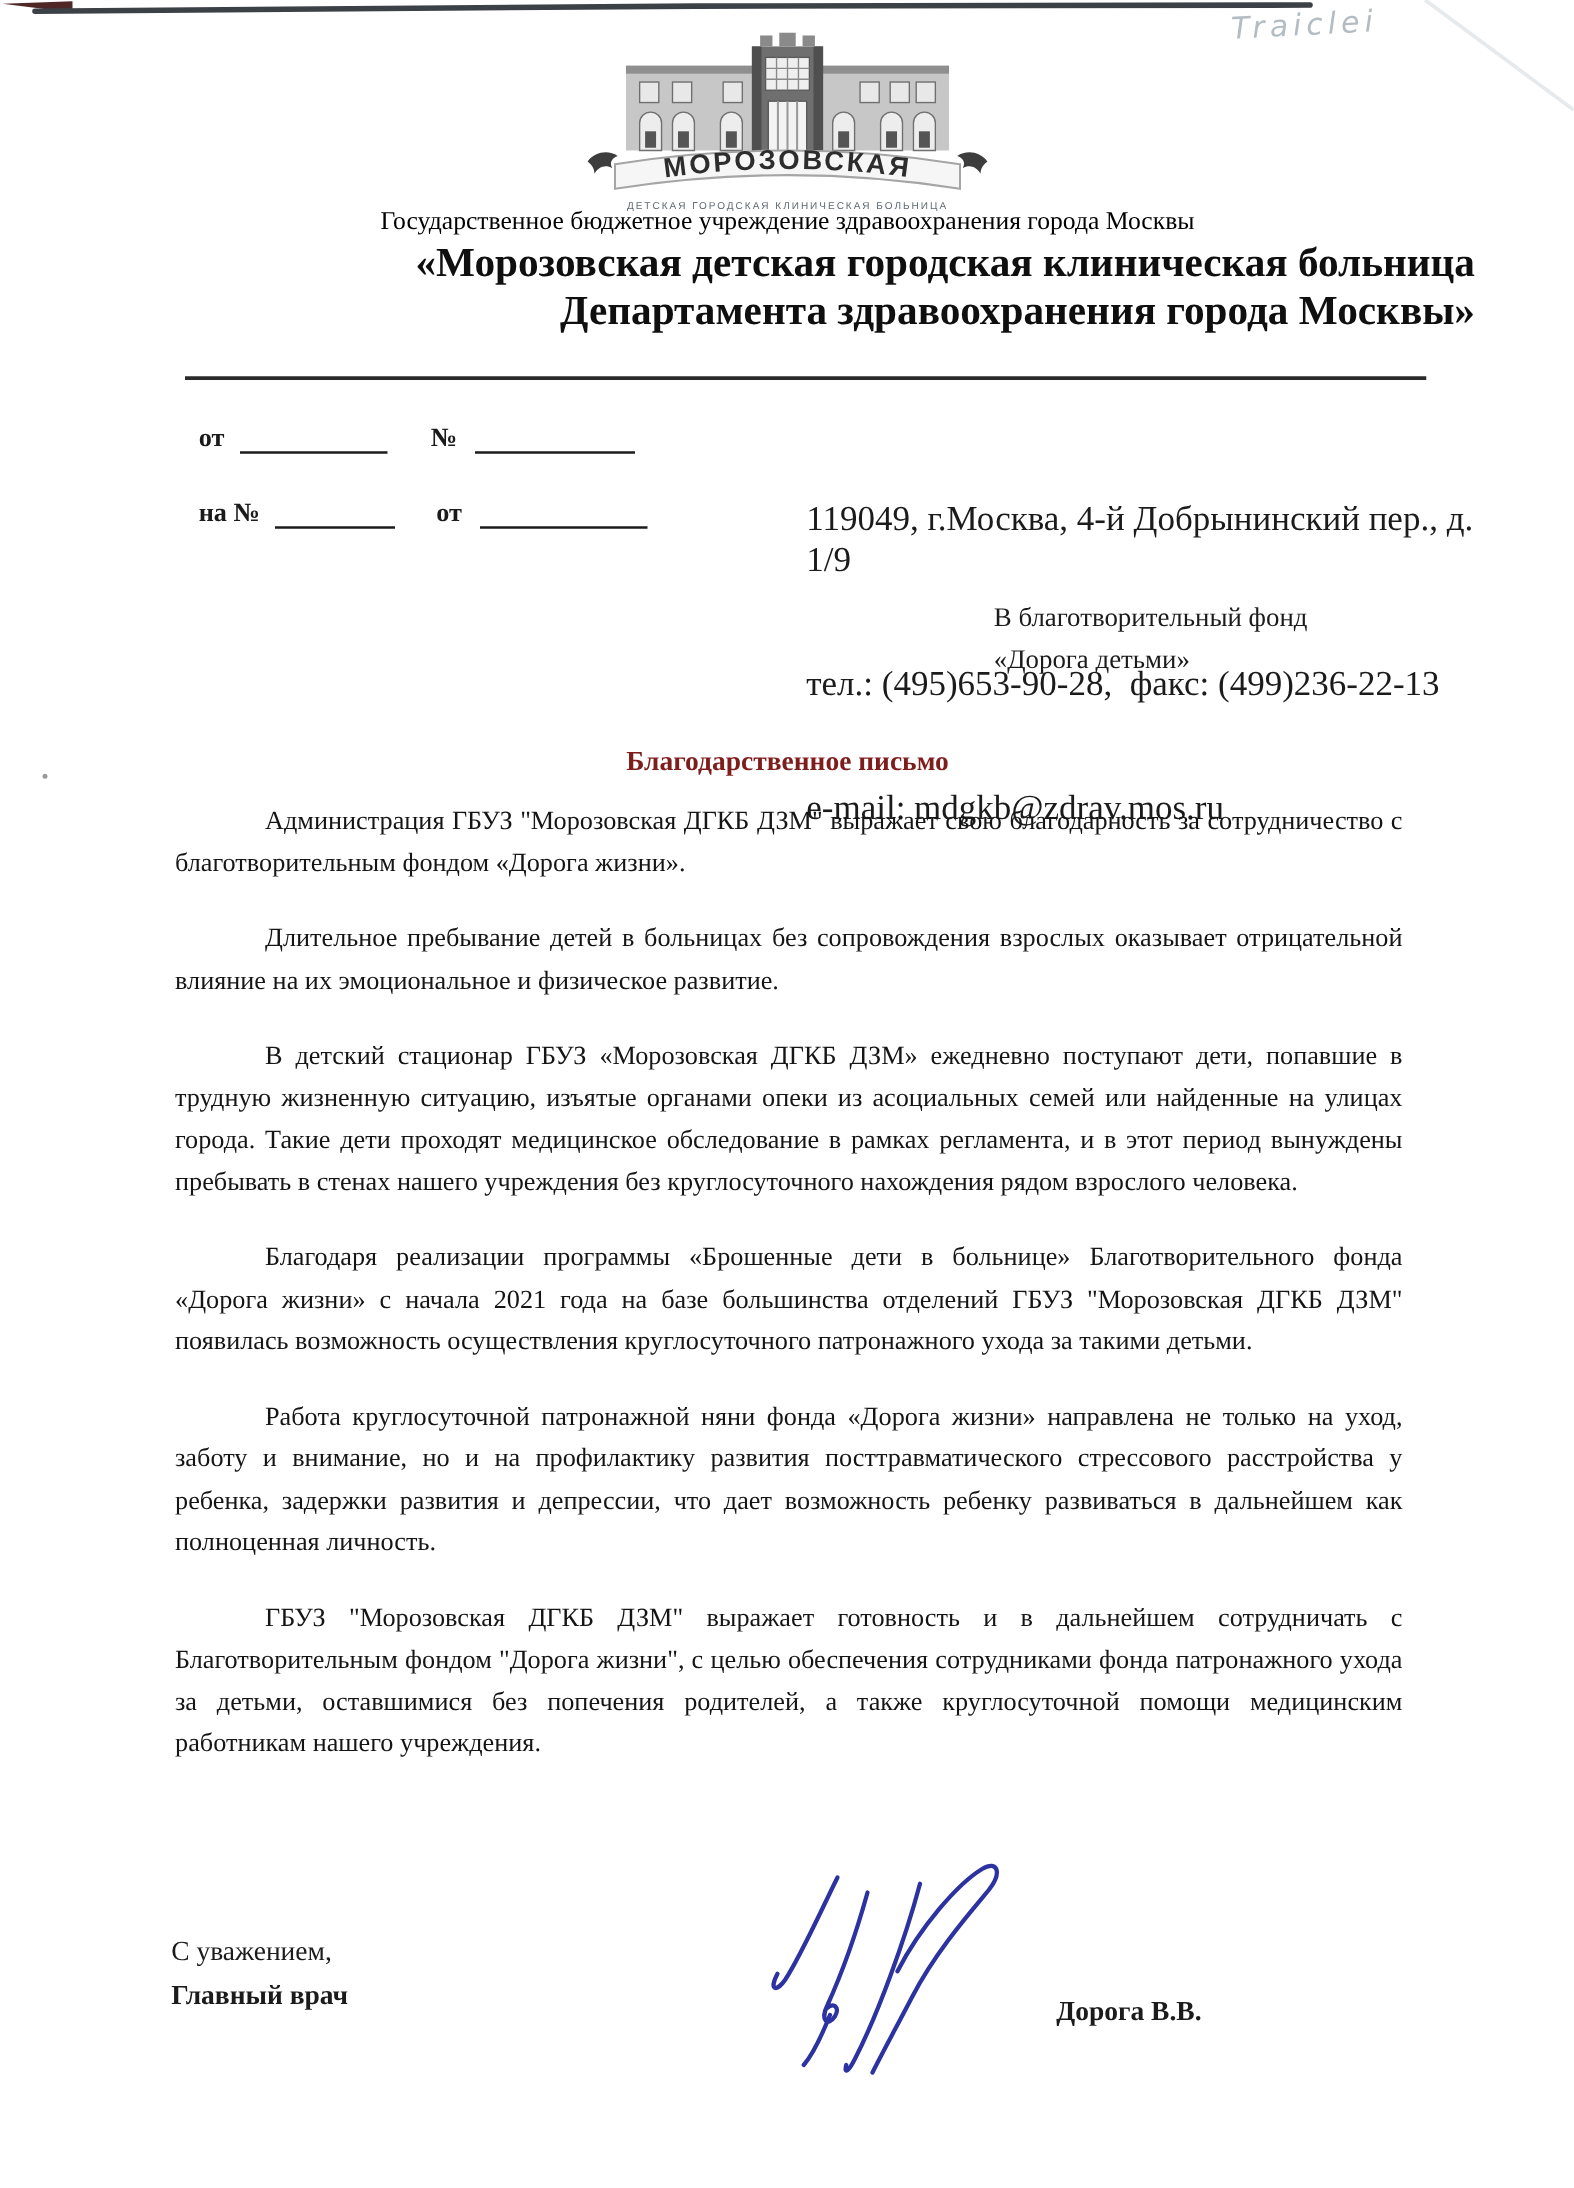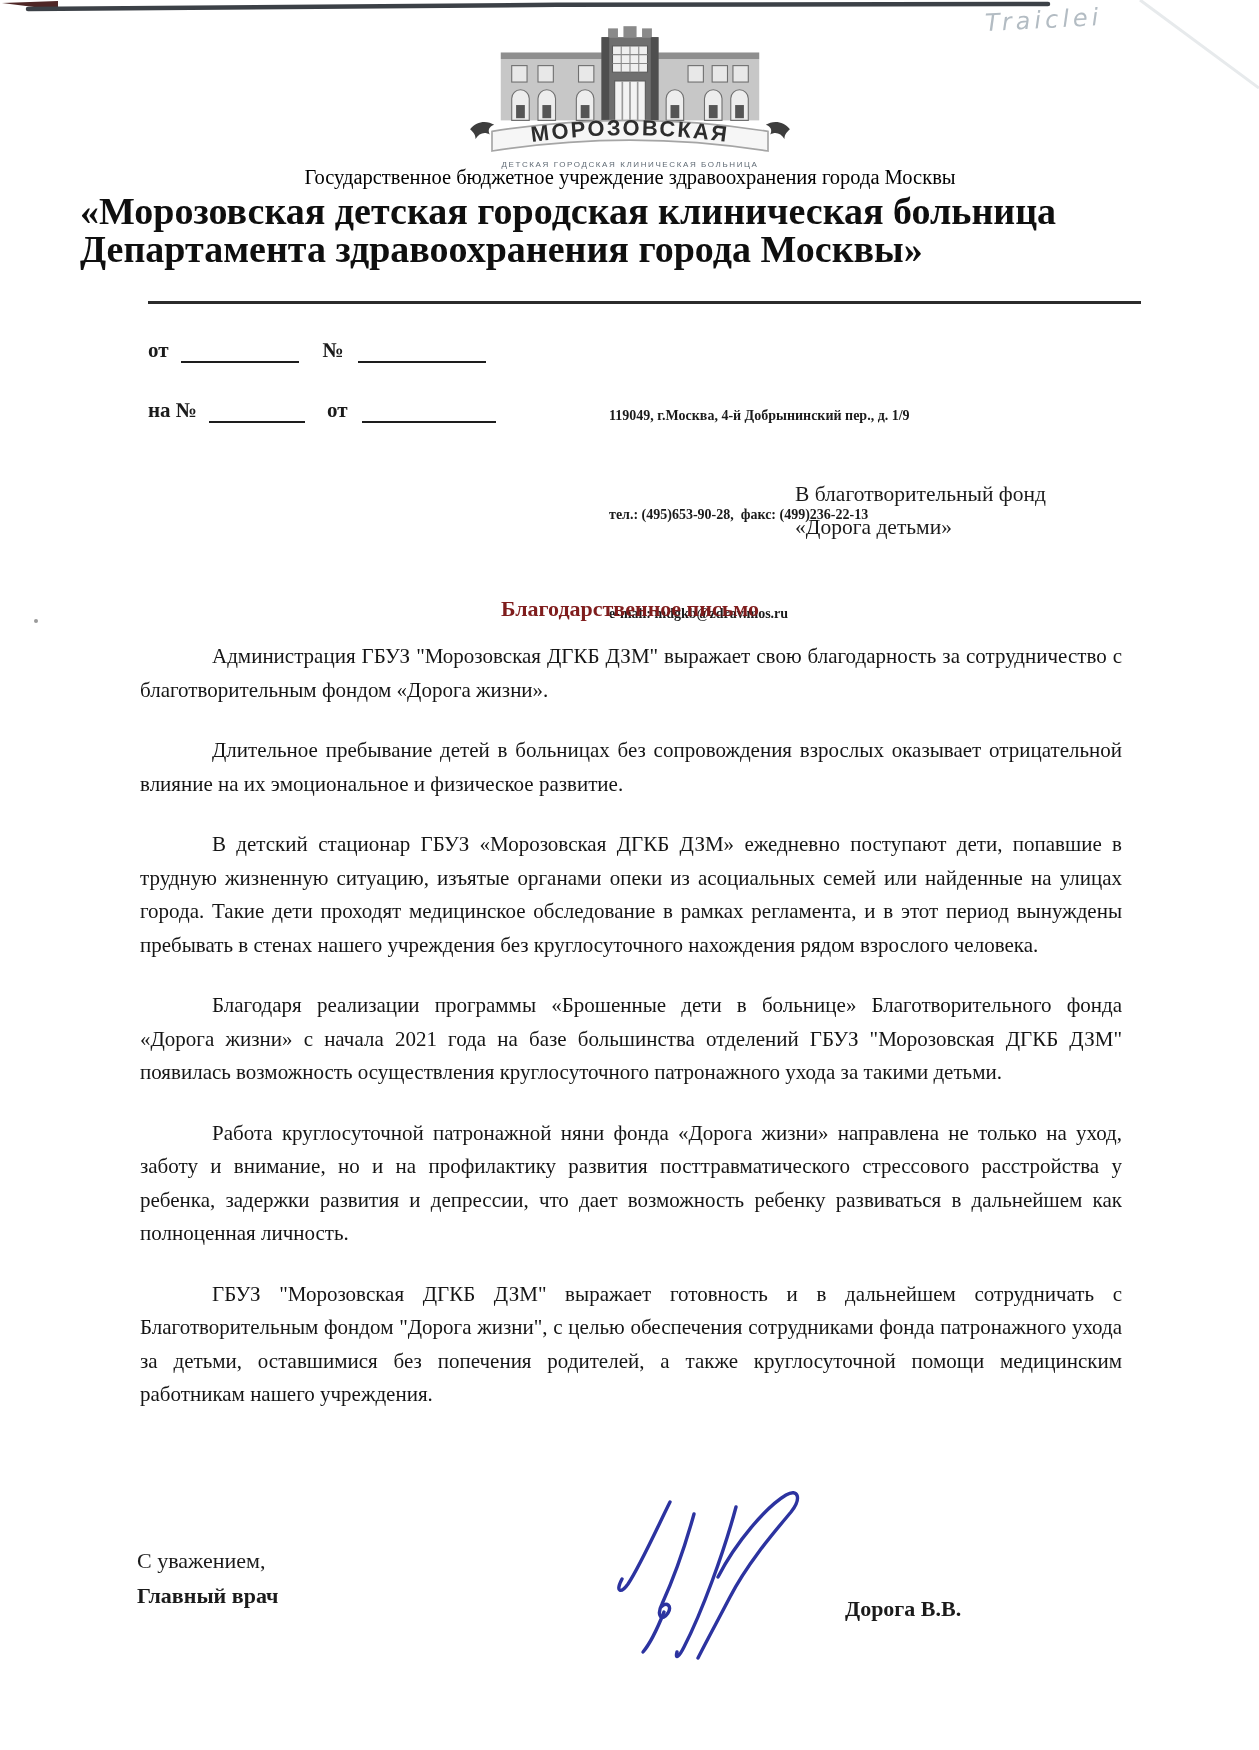--- a/index.html
+++ b/index.html
@@ -30,32 +30,32 @@
     font-family:"Liberation Sans", sans-serif;
     font-size:8px;letter-spacing:1.6px;color:#5f6a74;white-space:nowrap;
   }
   
   .org-type{
     position:absolute;left:80px;top:166px;width:1100px;
     text-align:center;font-size:20.5px;color:#000000;
   }
   .org-name{
     position:absolute;left:80px;top:192px;width:1100px;
-    text-align:left;font-size:38px;font-weight:bold;line-height:38px;color:#0f0f0f;
+    text-align:right;font-size:33px;font-weight:bold;line-height:38px;color:#0f0f0f;
   }
   .header-rule{
     position:absolute;left:148px;top:301px;width:993px;height:3px;
     background:#2b2b2b;
   }
   
   .ref-block{position:absolute;left:148px;top:338px;width:420px;font-weight:bold;font-size:21px;}
   .ref-row{display:flex;align-items:flex-end;margin-bottom:35px;}
-  .ref-label{white-space:nowrap;}
+  .ref-label{white-space:nowrap;margin-left:11px;}
   .blank-line{display:inline-block;border-bottom:2.5px solid #1d1d1d;height:22px;}
-  .contacts{position:absolute;left:609px;top:333px;width:560px;font-weight:bold;font-size:14px;line-height:33px;white-space:pre-wrap;}
+  .contacts{position:absolute;left:645px;top:333px;width:560px;font-weight:normal;font-size:28px;line-height:33px;white-space:pre-wrap;}
   
   .addressee{position:absolute;left:795px;top:478px;width:310px;text-align:left;font-size:21.5px;line-height:33px;}
   
   .letter-title{
     position:absolute;left:80px;top:596px;width:1100px;
     text-align:center;font-weight:bold;font-size:22px;color:#7f1d1d;
   }
   .letter-body{
     position:absolute;left:140px;top:640px;width:982px;
     font-size:21px;line-height:33.5px;text-align:justify;color:#151515;

